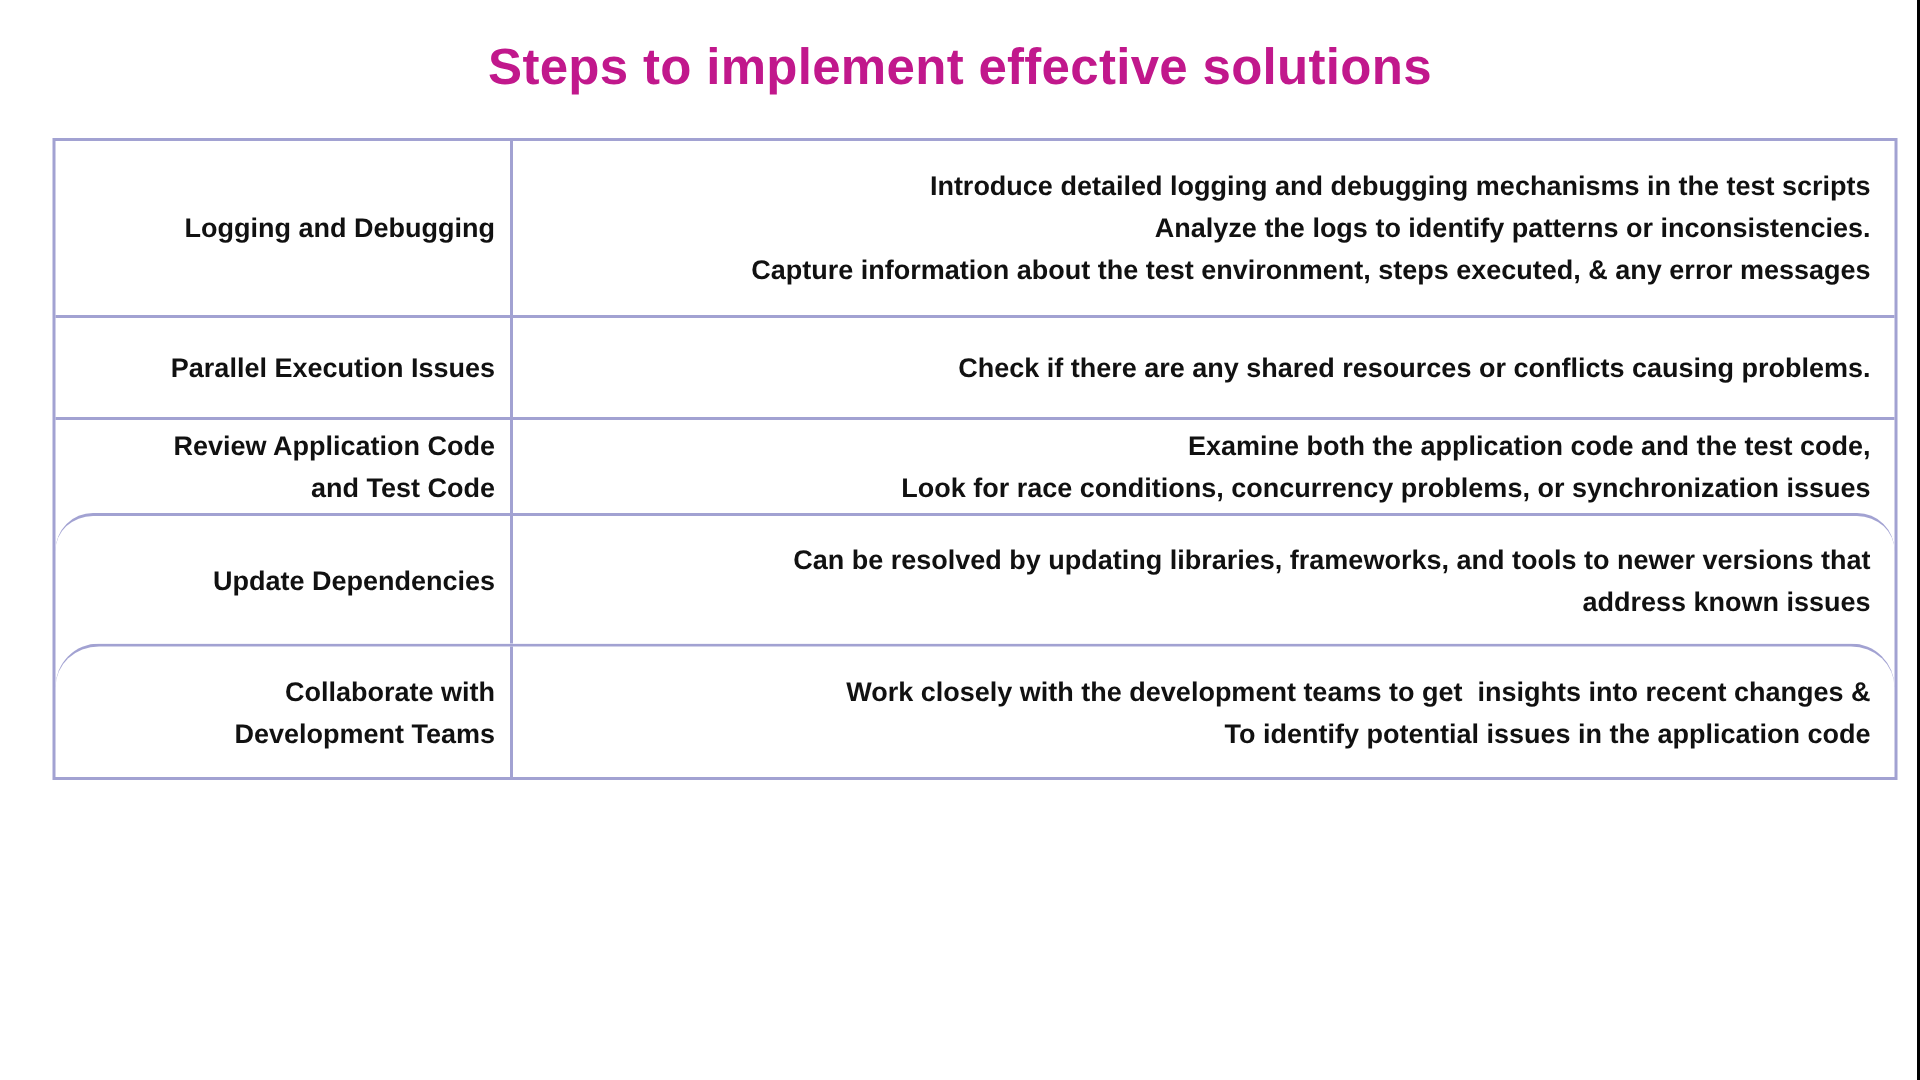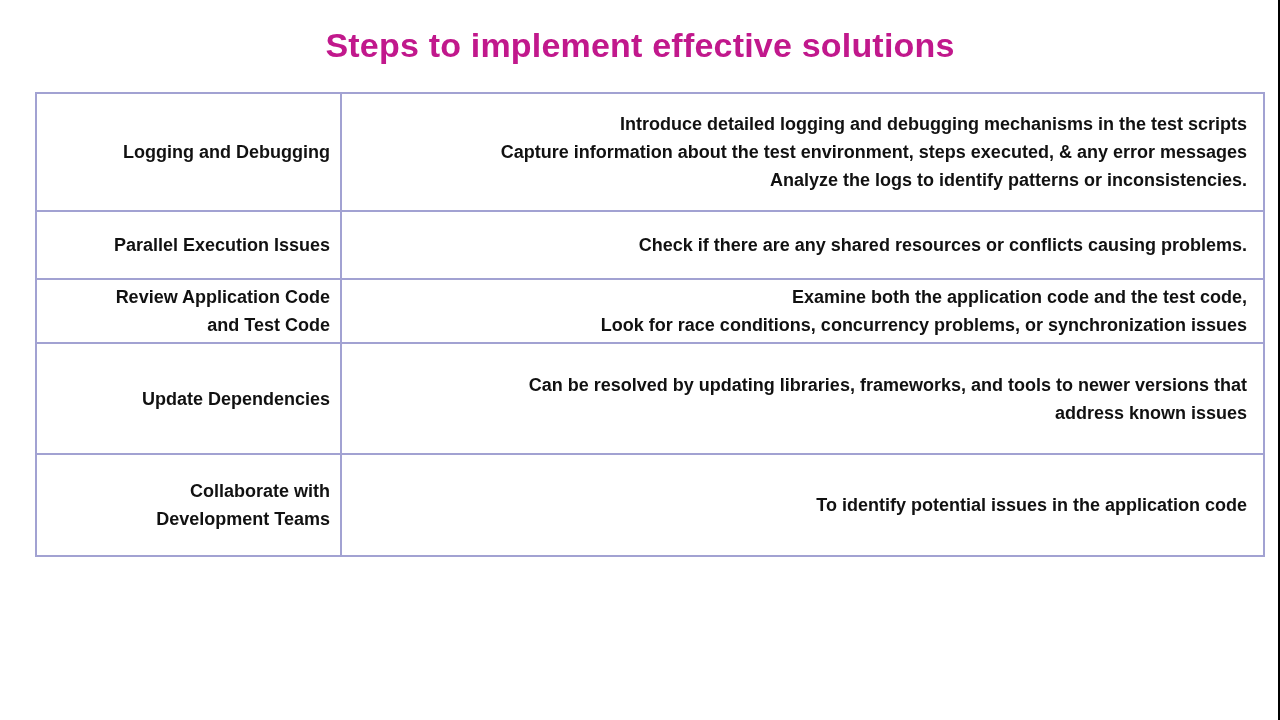--- a/index.html
+++ b/index.html
@@ -38,22 +38,22 @@
   .row {
     display: flex;
     box-sizing: border-box;
   }
   .row + .row {
     border-top: 2px solid var(--table_border, #a2a2d2);
   }
   .row:nth-child(1) { height: 116px; }
   .row:nth-child(2) { height: 68px; }
   .row:nth-child(3) { height: 64px; }
-  .row:nth-child(4) { height: 111px; }
-  .row:nth-child(5) { height: 102px; }
+  .row:nth-child(4) { height: 87px; border-radius: 25px; }
+  .row:nth-child(5) { height: 89px; border-radius: 29px; }
   .cell {
     display: flex;
     flex-direction: column;
     justify-content: center;
     align-items: flex-end;
     box-sizing: border-box;
     color: var(--text, #111111);
     font-weight: 700;
     font-size: 18px;
     line-height: 28px;
@@ -86,22 +86,22 @@
 
 <div class="slide">
   <h1 class="title">Steps to implement effective solutions</h1>
   <div class="table" id="table">
   <div class="row">
     <div class="cell label-cell">
           <div class="line">Logging and Debugging</div>
         </div>
     <div class="cell desc-cell">
           <div class="line">Introduce detailed logging and debugging mechanisms in the test scripts</div>
+          <div class="line">Analyze the logs to identify patterns or inconsistencies.</div>
           <div class="line">Capture information about the test environment, steps executed, &amp; any error messages</div>
-          <div class="line">Analyze the logs to identify patterns or inconsistencies.</div>
         </div>
   </div>
 
   <div class="row">
     <div class="cell label-cell">
           <div class="line">Parallel Execution Issues</div>
         </div>
     <div class="cell desc-cell">
           <div class="line">Check if there are any shared resources or conflicts causing problems.</div>
         </div>
@@ -127,18 +127,19 @@
           <div class="line">address known issues</div>
         </div>
   </div>
 
   <div class="row">
     <div class="cell label-cell">
           <div class="line">Collaborate with</div>
           <div class="line">Development Teams</div>
         </div>
     <div class="cell desc-cell">
+          <div class="line">Work closely with the development teams to get  insights into recent changes &amp;</div>
           <div class="line">To identify potential issues in the application code</div>
         </div>
   </div>
 </div>
   <div class="edge-line"></div>
 </div>
 
 </body></html>

